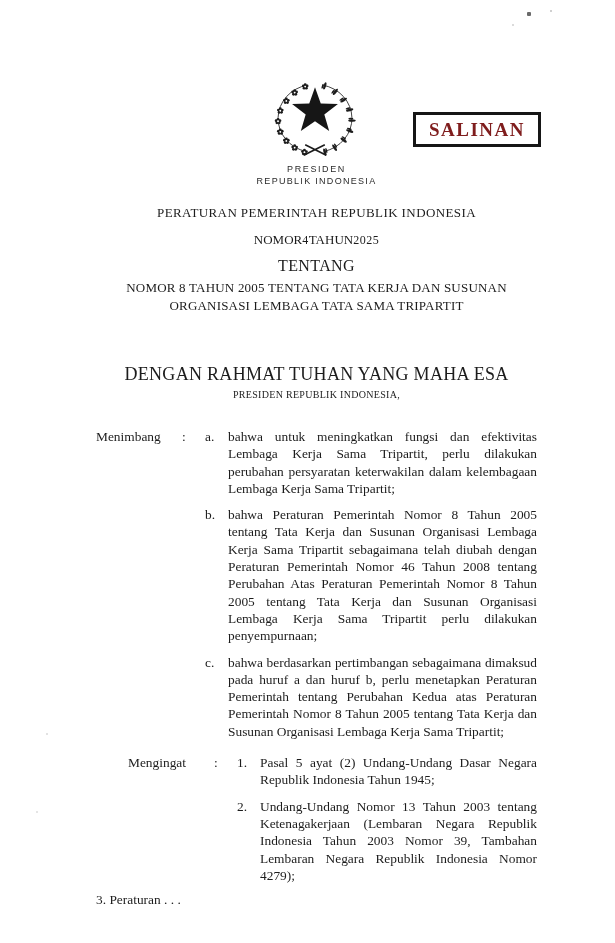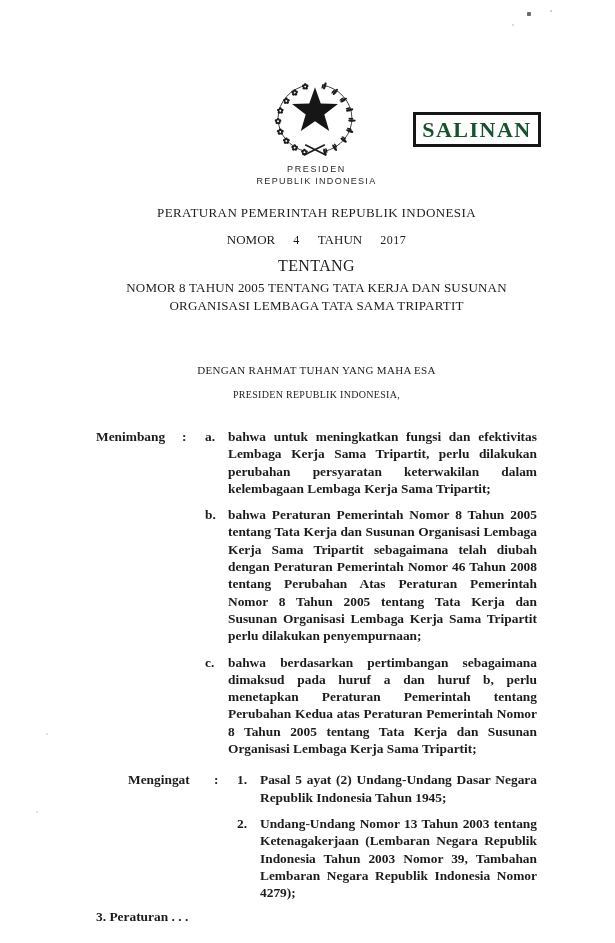--- a/index.html
+++ b/index.html
@@ -18,43 +18,43 @@
     width:106px; height:92px;
   }
   .salinan-box {
     position:absolute; left:413px; top:112px;
     width:122px; height:29px;
     border:3px solid #161616;
     display:flex; align-items:center; justify-content:center;
   }
   .salinan-text {
     font-family:"Liberation Serif", serif;
-    font-weight:bold; font-size:22px; letter-spacing:1.5px;
-    color:#14532d;
+    font-weight:bold; font-size:19px; letter-spacing:1.5px;
+    color:#7f1d1d;
   }
   .center-line {
     position:absolute; left:96px; width:441px;
     text-align:center; white-space:nowrap;
   }
   .lh1 { top:164px; font-family:"Liberation Sans", sans-serif; font-size:9px;  letter-spacing:1.6px; color:#2a2a2a; }
   .lh2 { top:176px; font-family:"Liberation Sans", sans-serif; font-size:9px;  letter-spacing:1.3px; color:#2a2a2a; }
   
   .title1   { top:205px; font-size:13px; letter-spacing:0.4px; }
   .nomor    { top:232px; font-size:13px; }
-  .nomor span { margin:0 9px; }
+  .nomor span { margin:0 0; }
   .typed    { font-size:12px; letter-spacing:0.5px; }
   .tentang  { top:257px; font-size:16px; letter-spacing:0.4px; }
   .subject  { position:absolute; left:66px; width:501px; top:279px;
               font-size:13px; line-height:18px; text-align:center; letter-spacing:0.2px; }
-  .pre1 { top:364px; font-size:11px; letter-spacing:0.3px; }
+  .pre1 { top:364px; font-size:18px; letter-spacing:0.3px; }
   .pre2 { top:389px; font-size:10px; letter-spacing:0.3px; }
   
   .body-block {
     position:absolute; left:96px; top:428px; width:441px;
-    font-size:13.4px; line-height:17.3px;font-weight:bold;
+    font-size:13.4px; line-height:17.3px;
   }
   .clause { display:grid; grid-template-columns:86px 23px 1fr; }
   .clause-gap { margin-top:14px;margin-left:32px; }
   .clause-label { }
   .clause-colon { }
   .item { display:grid; grid-template-columns:23px 1fr; }
   .item + .item { margin-top:9px; }
   .item-text { text-align:justify; }
   .catchword {
     margin-top:7px; text-align:left; padding-right:24px;
@@ -124,21 +124,21 @@
   </svg>
 
   <div class="salinan-box">
     <span class="salinan-text">SALINAN</span>
   </div>
 
   <div class="center-line lh1">PRESIDEN</div>
   <div class="center-line lh2">REPUBLIK INDONESIA</div>
 
   <div class="center-line title1">PERATURAN PEMERINTAH REPUBLIK INDONESIA</div>
-  <div class="center-line nomor"><span>NOMOR</span><span class="typed">4</span><span>TAHUN</span><span class="typed">2017</span></div>
+  <div class="center-line nomor"><span>NOMOR</span><span class="typed">4</span><span>TAHUN</span><span class="typed">2025</span></div>
   <div class="center-line tentang">TENTANG</div>
   <div class="subject">
     <div>NOMOR 8 TAHUN 2005 TENTANG TATA KERJA DAN SUSUNAN</div>
     <div>ORGANISASI LEMBAGA TATA SAMA TRIPARTIT</div>
   </div>
 
   <div class="center-line pre1">DENGAN RAHMAT TUHAN YANG MAHA ESA</div>
   <div class="center-line pre2">PRESIDEN REPUBLIK INDONESIA,</div>
 
   <div class="body-block">

